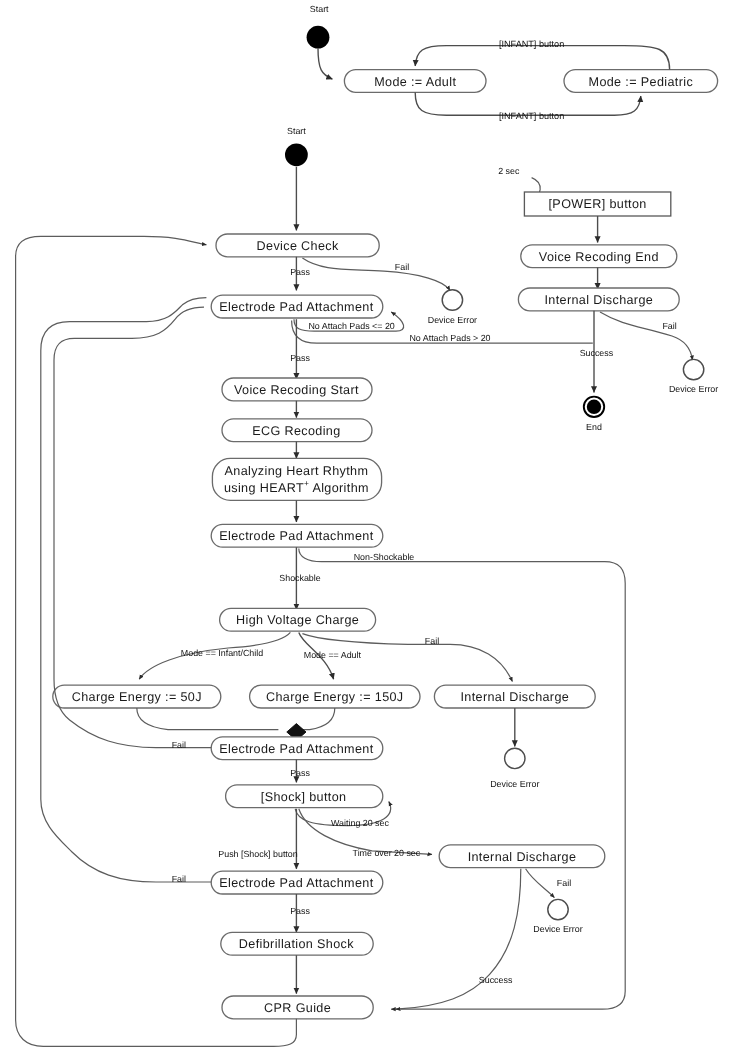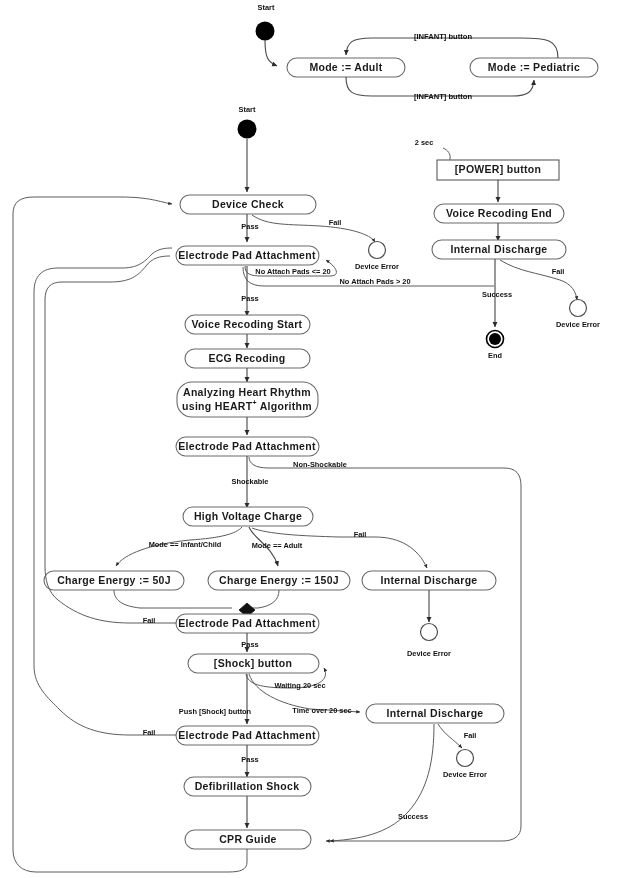--- a/index.html
+++ b/index.html
@@ -10,21 +10,20 @@
   body {
     width: 619px;
     height: 878px;
     font-family: "Liberation Sans", sans-serif;
     overflow: hidden;
   }
   #diagram-root {
     position: relative;
     width: 619px;
     height: 878px;
-    font-weight: bold;
   }
   svg#uml {
     display: block;
     width: 619px;
     height: 878px;
   }
   .node-rect {
     fill: #ffffff;
     stroke: #6b6b6b;
     stroke-width: 1.1;

